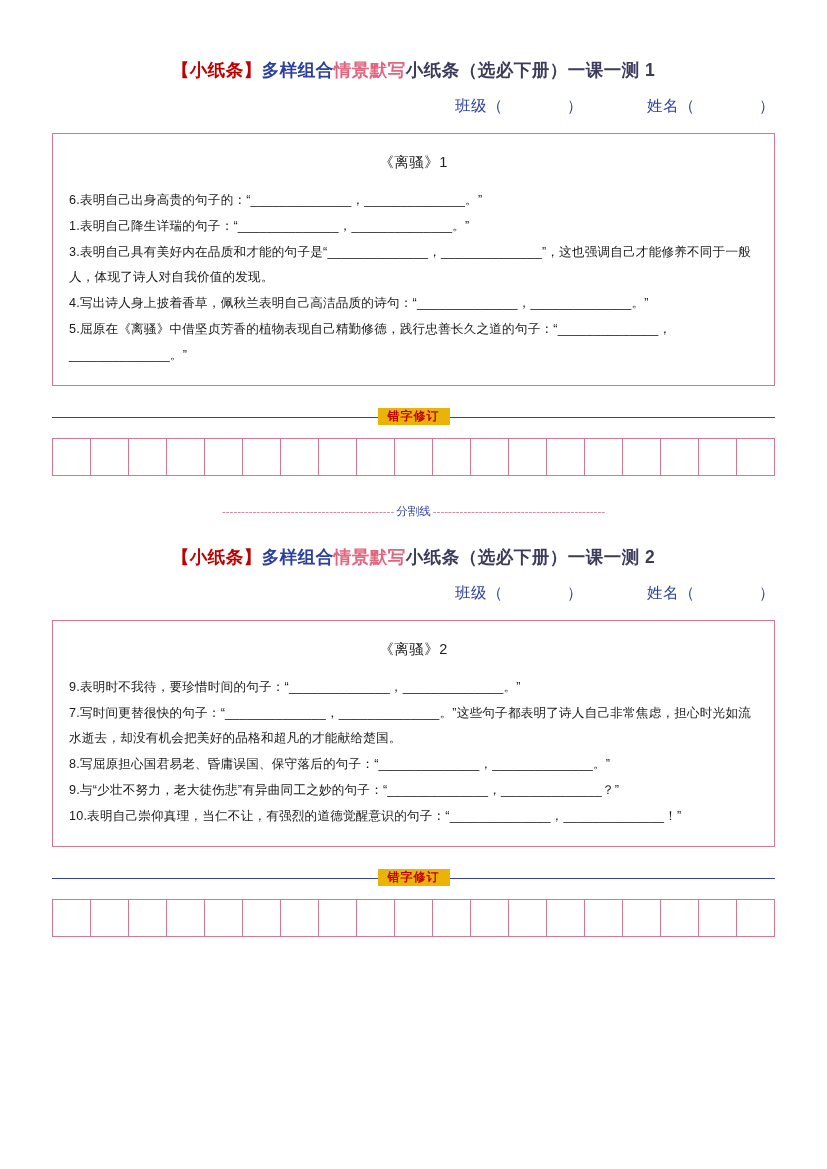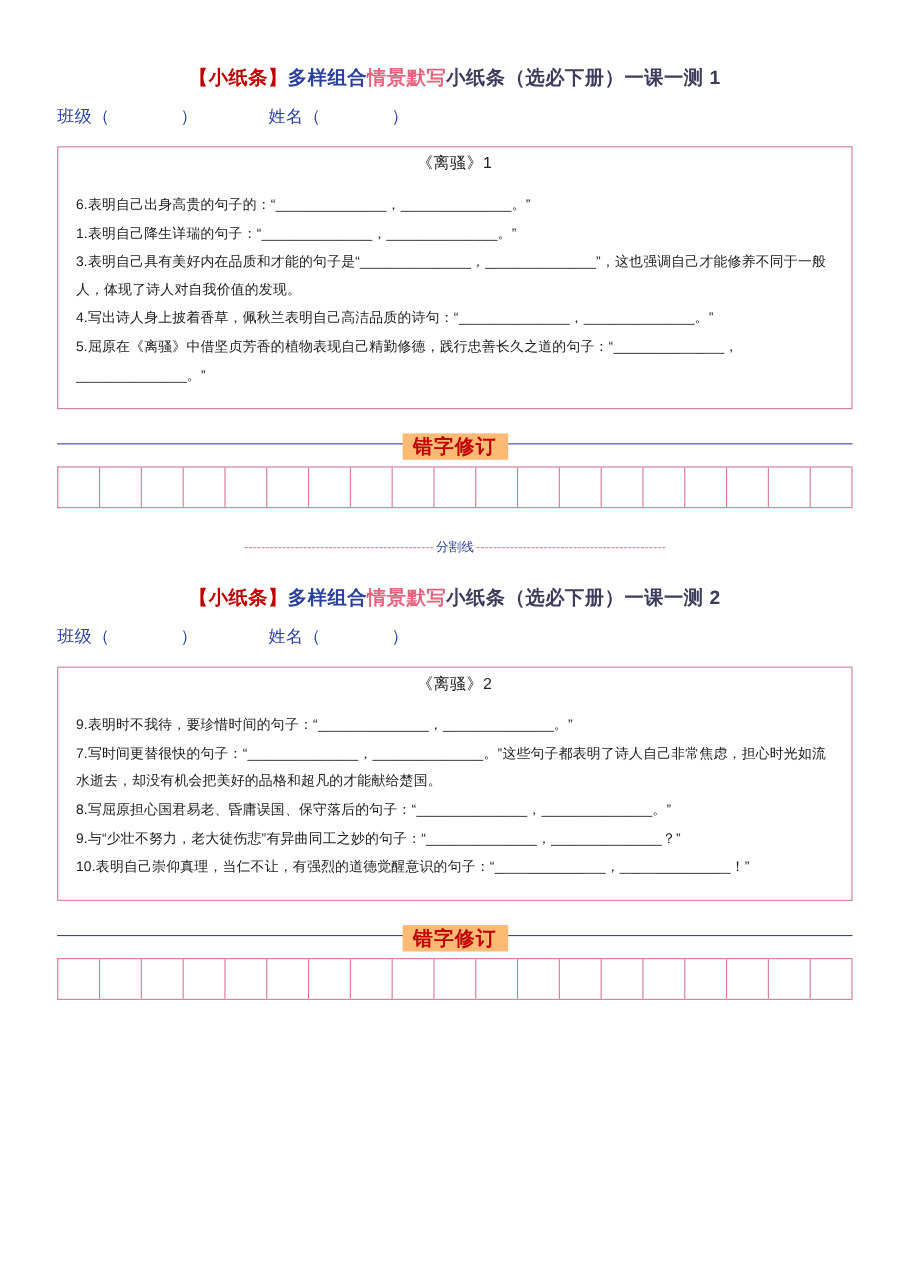--- a/index.html
+++ b/index.html
@@ -30,32 +30,32 @@
     letter-spacing: 0.5px;
     white-space: nowrap;
     margin-bottom: 14px;
   }
   .t-brackets { color: #c00000; font-weight: bold; }
   .t-blue { color: #2b3f9e; font-weight: bold; }
   .t-pink { color: #e2657f; font-weight: bold; }
   .t-dark { color: #3b3b5c; font-weight: bold; }
 
   .subtitle-row {
-    text-align: left;
+    text-align: right;
     font-size: 15.5px;
     color: #2b3f9e;
     margin-bottom: 16px;
     letter-spacing: 0.5px;
   }
   .subtitle-row .gap { display: inline-block; width: 64px; }
 
   
   .qbox {
     border: 1.2px solid #d4788f;
-    padding: 5px 16px 16px 16px;
+    padding: 19px 16px 16px 16px;
     box-sizing: border-box;
   }
   .qbox-title {
     text-align: center;
     font-size: 14.5px;
     color: #222;
     margin-bottom: 16px;
     letter-spacing: 0.5px;
   }
   .qline {
@@ -77,25 +77,25 @@
     top: 9px;
     left: 0;
     right: 0;
     border-top: 1.6px solid #3b3f9e;
   }
   .correct-divider .lbl {
     position: absolute;
     left: 50%;
     top: 0;
     transform: translateX(-50%);
-    background: #fdba74;
+    background: #eab308;
     padding: 0 10px;
     color: #c00000;
     font-weight: bold;
-    font-size: 18px;
+    font-size: 12px;
     letter-spacing: 1px;
   }
 
   
   .grid {
     display: flex;
     border: 1px solid #d4788f;
     border-right: none;
     width: 100%;
     box-sizing: border-box;

